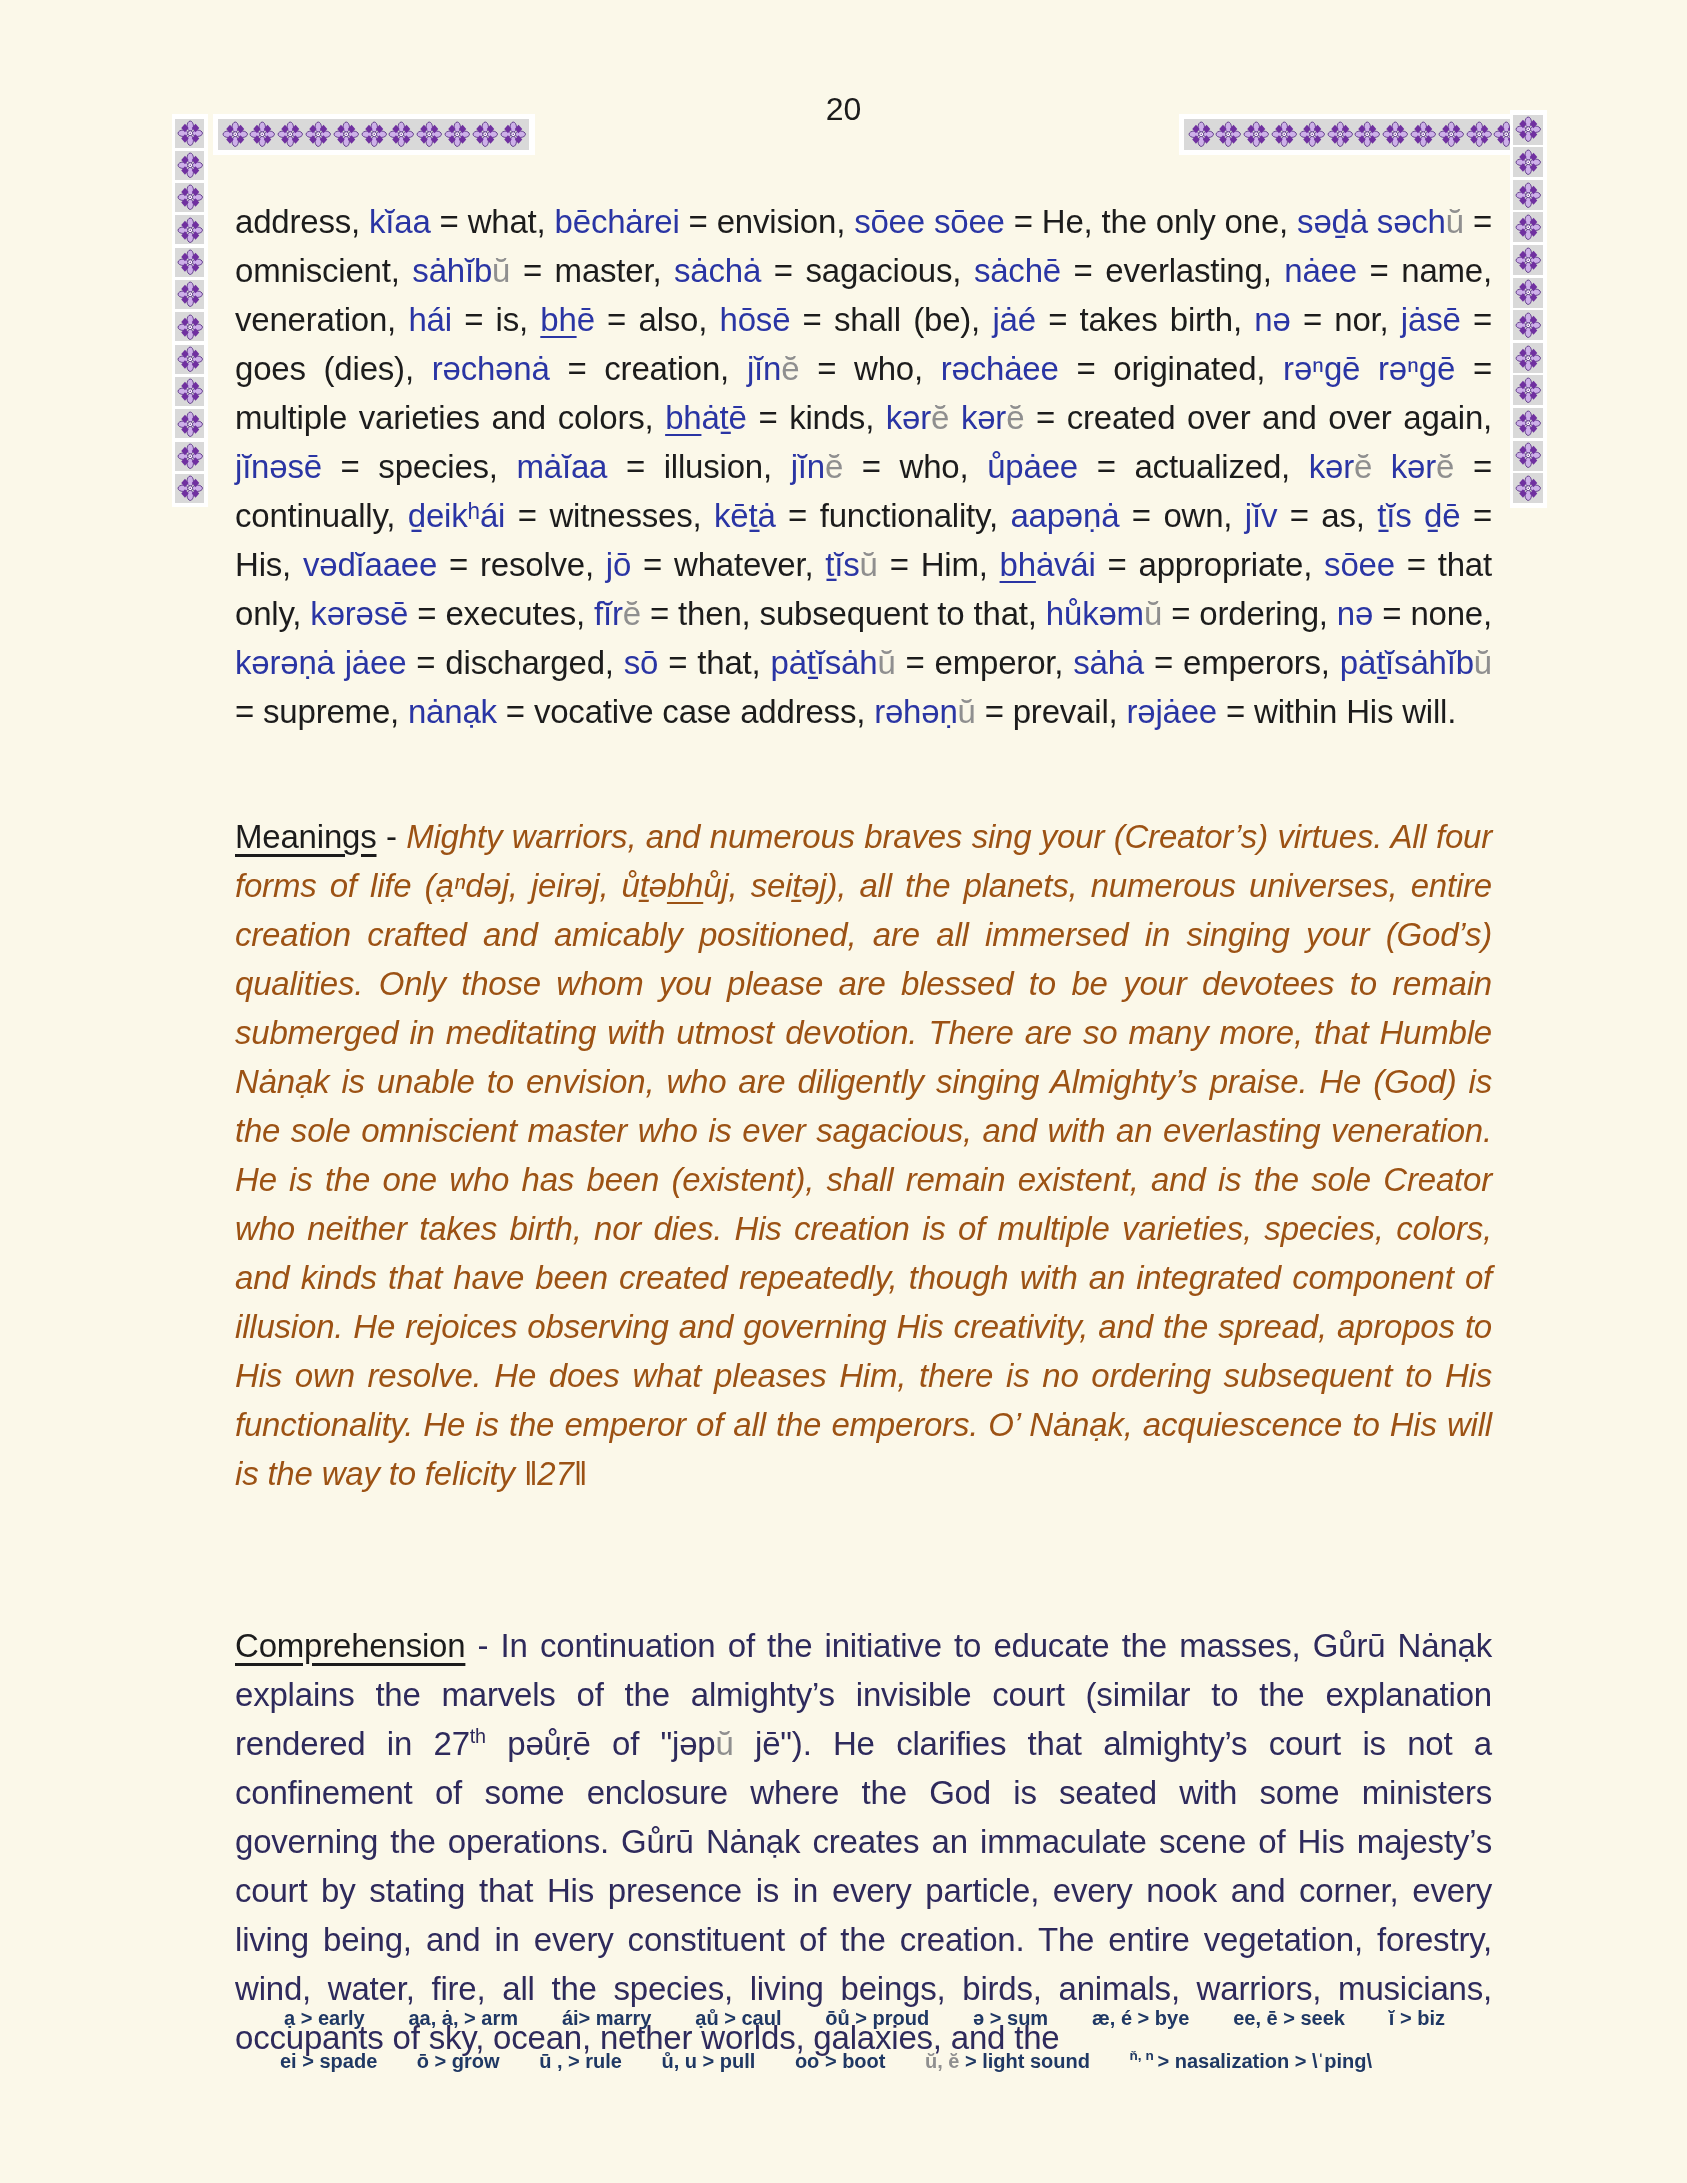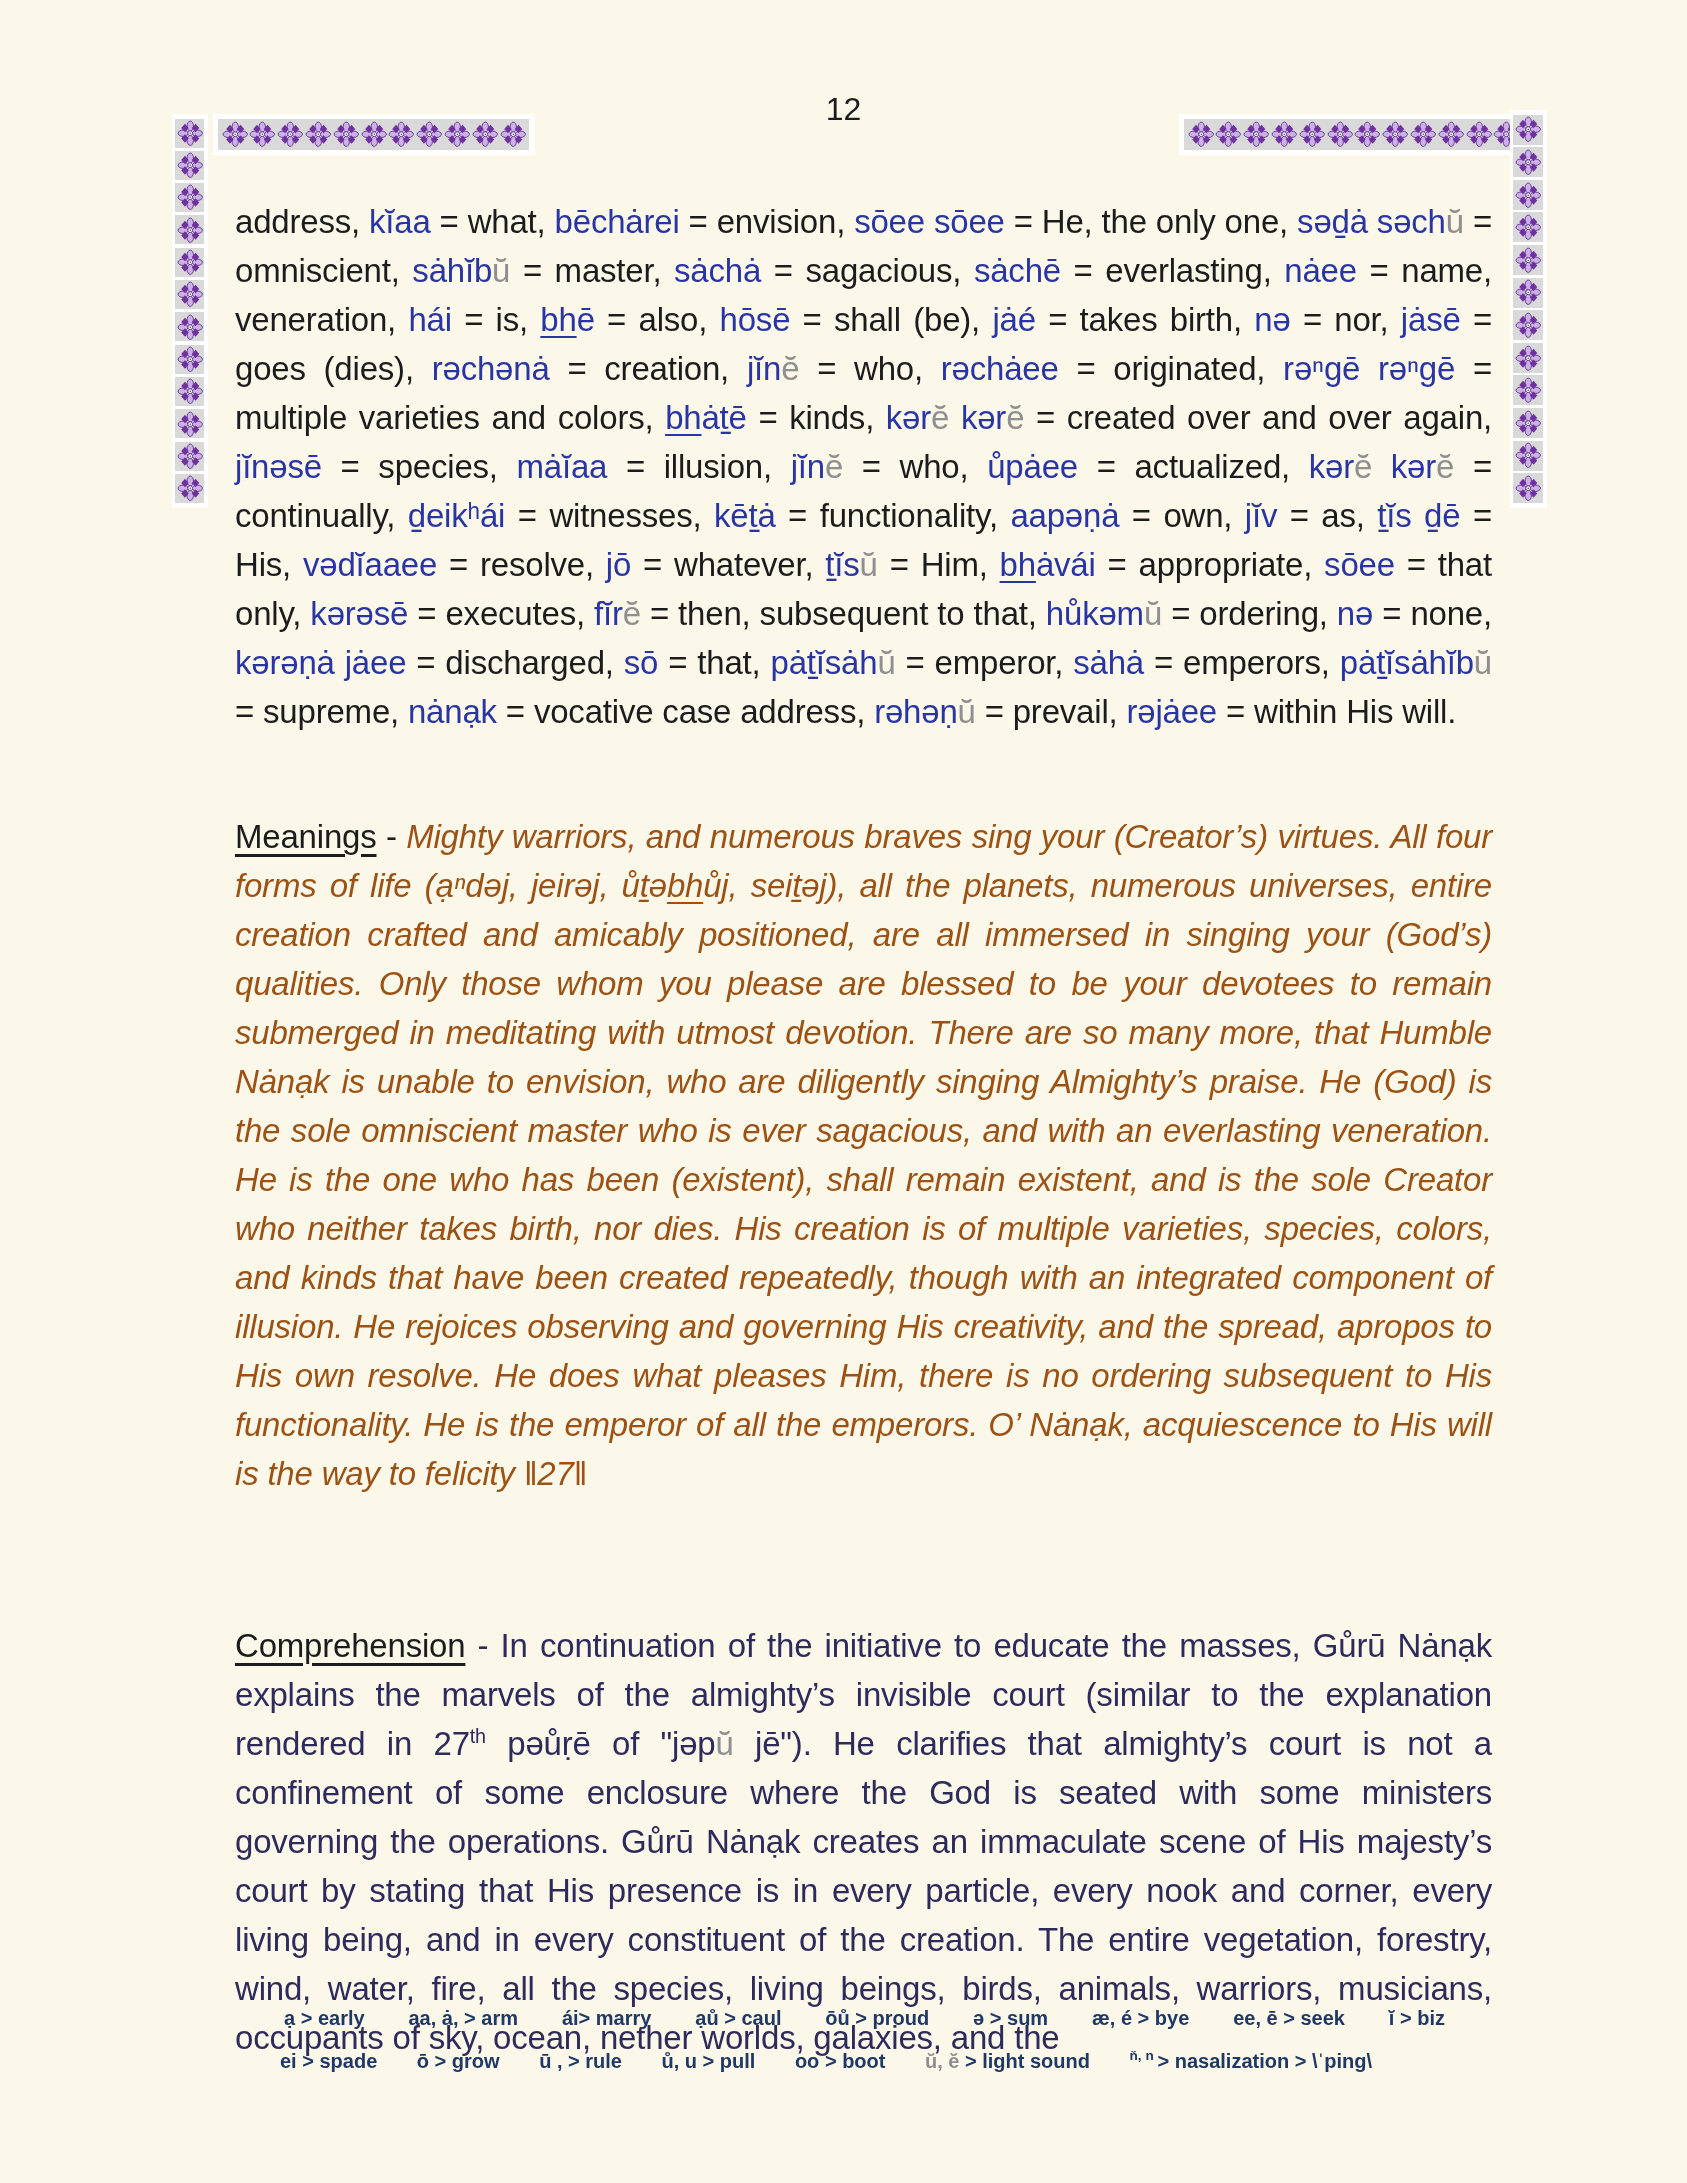--- a/index.html
+++ b/index.html
@@ -80,21 +80,21 @@
       <path d="M70 14 L84 30 L70 46 L56 30 Z"></path>
       <path d="M30 14 L44 30 L30 46 L16 30 Z"></path>
       <path d="M30 54 L44 70 L30 86 L16 70 Z"></path>
       <path d="M70 54 L84 70 L70 86 L56 70 Z"></path>
     </g>
     <circle cx="50" cy="50" r="9" fill="#FFFFFF" stroke="var(--flower_outline)" stroke-width="3"></circle>
     <circle cx="50" cy="50" r="3" fill="var(--flower_dark)"></circle>
   </symbol>
 </svg>
 
-<div class="page-number">12</div>
+<div class="page-number">20</div>
 
 <div class="strip-wrap tl-wrap">
   <div class="strip-h">
       <div class="flower-tile">
         <svg viewBox="0 0 100 100">
           <use href="#flower-symbol"></use>
         </svg>
       </div>
       <div class="flower-tile">
         <svg viewBox="0 0 100 100">

